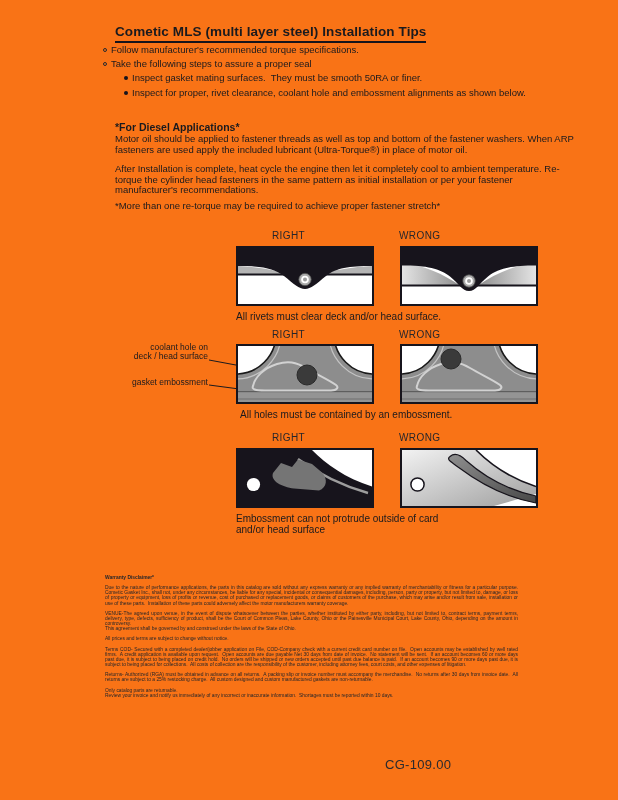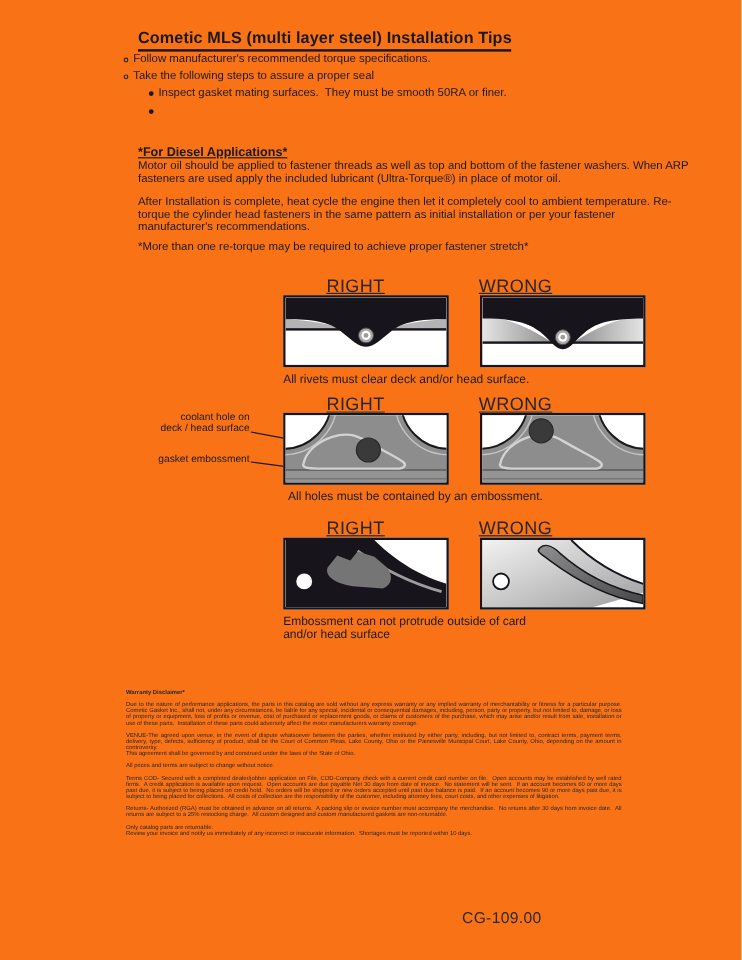--- a/index.html
+++ b/index.html
@@ -17,25 +17,25 @@
     border-bottom:2px solid #17141c; padding-bottom:2px; letter-spacing:.1px;
   }
 
   .tips { left:103px; top:45px; width:505px; list-style:none; }
   .tips li { display:flex; align-items:flex-start; font-size:9.5px; line-height:10.5px; margin-bottom:3.7px; }
   .tips li.sub { padding-left:21px; }
   .marker { flex:0 0 auto; display:inline-block; margin:3px 4px 0 0; }
   .ring { width:4px; height:4px; border:1px solid #2a2a2e; border-radius:50%; }
   .dot  { width:4px; height:4px; background:#17141c; border-radius:50%; }
 
-  .diesel-h { left:115px; top:121px; font-size:10.5px; font-weight:bold;text-decoration:underline; }
+  .diesel-h { left:115px; top:121px; font-size:10.5px; font-weight:bold; }
   .diesel-p { left:115px; width:462px; font-size:9.5px; line-height:10.6px; }
   .p1 { top:134px; } .p2 { top:164px; } .p3 { top:201px; }
 
-  .hdr { font-size:15px; letter-spacing:.4px; color:#26262b;text-decoration:underline; }
+  .hdr { font-size:10px; letter-spacing:.4px; color:#26262b; }
   .panel { position:absolute; width:138px; height:60px; border:2px solid #17141c; background:#fff; }
   .panel svg { display:block; }
   .cap { font-size:10px; line-height:10.8px; color:#1a1a1e; }
 
   .d2-label { font-size:8.5px; line-height:9.3px; text-align:right; width:110px; color:#1a1a1e; }
 
   .warranty { left:105px; top:575px; width:413px; font-size:4.9px; line-height:5.15px; color:#26262a; }
   .warranty h4 { font-size:4.9px; font-weight:bold; margin-bottom:5px; }
   .warranty p { text-align:justify; margin-bottom:5px; white-space:pre-wrap; }
   .warranty p.gap { margin-top:5px; }
@@ -57,20 +57,21 @@
     <li>
         <span class="marker ring"></span>
         <span class="pre">Take the following steps to assure a proper seal</span>
       </li>
     <li class="sub">
         <span class="marker dot"></span>
         <span class="pre">Inspect gasket mating surfaces.  They must be smooth 50RA or finer.</span>
       </li>
     <li class="sub">
         <span class="marker dot"></span>
+        <span class="pre">Inspect for proper, rivet clearance, coolant hole and embossment alignments as shown below.</span>
       </li>
   </ul>
 
   <div class="abs diesel-h">*For Diesel Applications*</div>
   <div class="abs diesel-p p1 pre">Motor oil should be applied to fastener threads as well as top and bottom of the fastener washers. When ARP fasteners are used apply the included lubricant (Ultra-Torque®) in place of motor oil.</div>
   <div class="abs diesel-p p2 pre">After Installation is complete, heat cycle the engine then let it completely cool to ambient temperature. Re-torque the cylinder head fasteners in the same pattern as initial installation or per your fastener manufacturer's recommendations.</div>
   <div class="abs diesel-p p3 pre">*More than one re-torque may be required to achieve proper fastener stretch*</div>
 
   <div class="abs hdr" style="left:272px; top:230px;">RIGHT</div>
   <div class="abs hdr" style="left:399px; top:230px;">WRONG</div>

